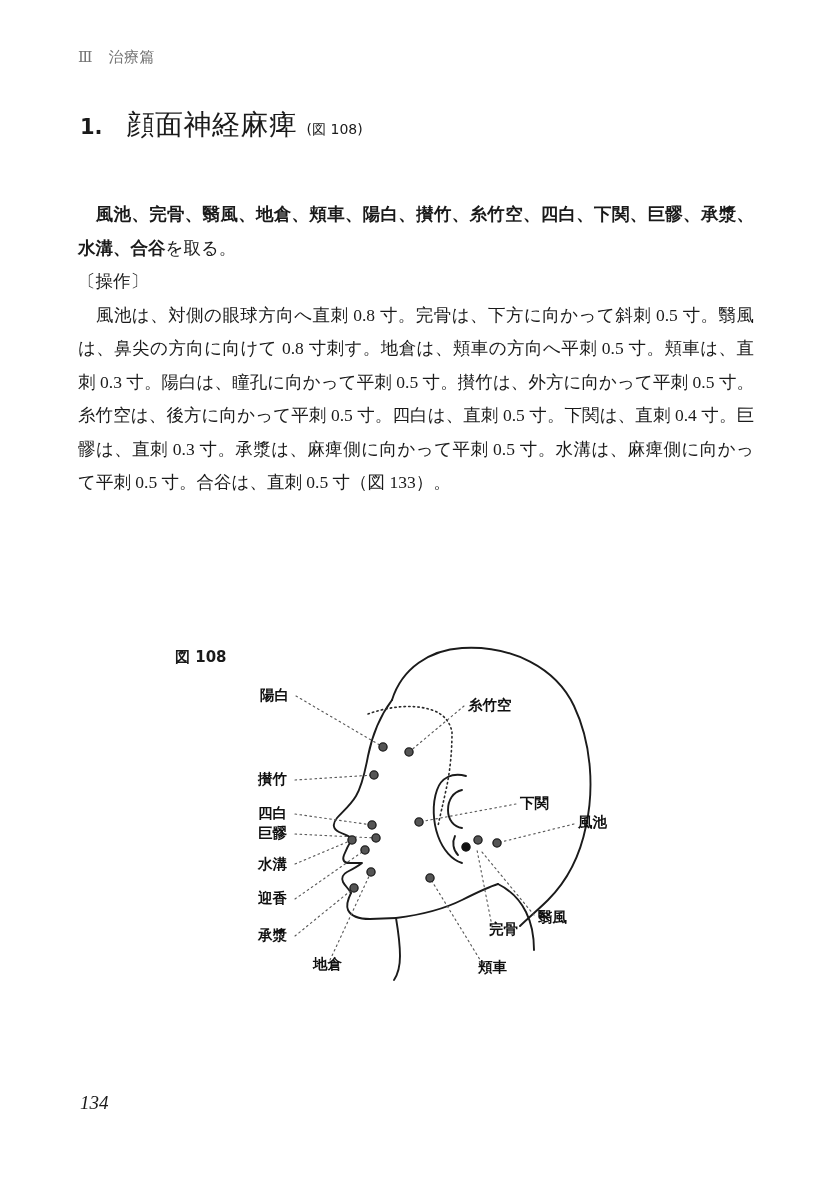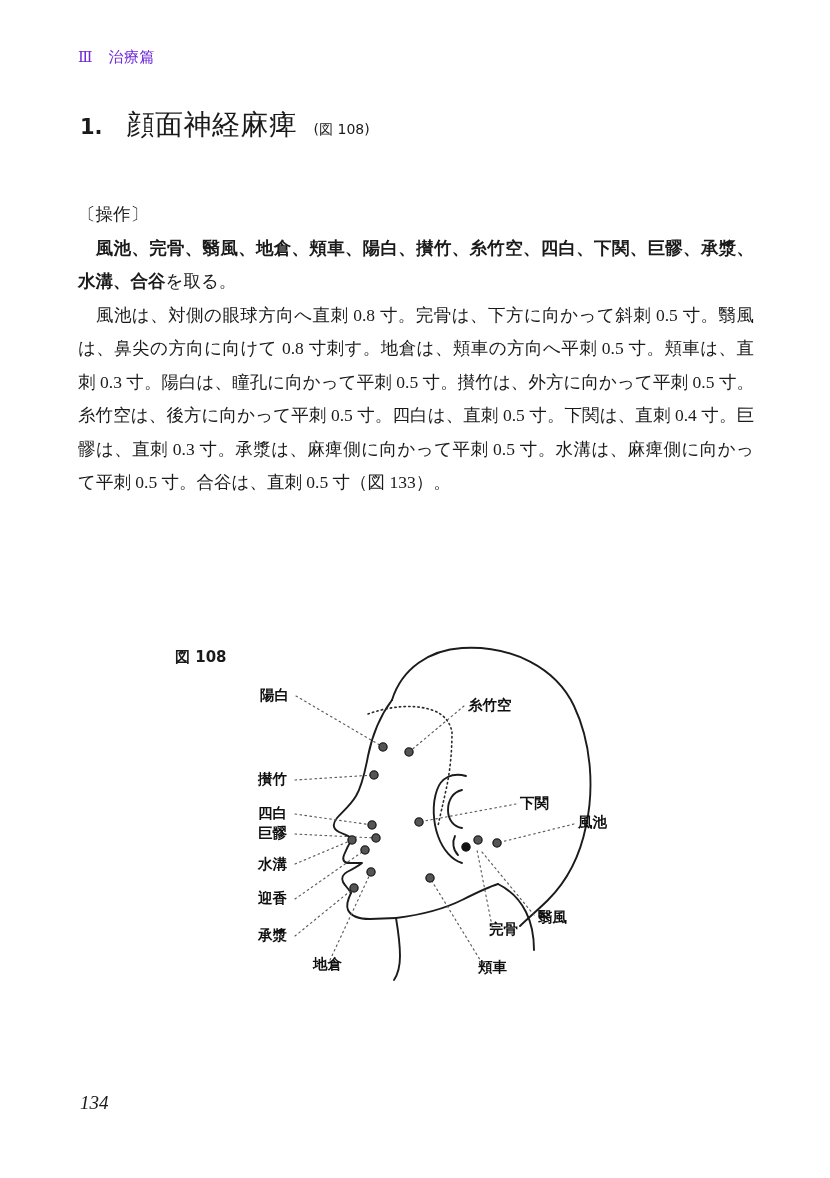--- a/index.html
+++ b/index.html
@@ -22,21 +22,21 @@
   }
 
   
   .running-head {
     position: absolute;
     left: 78px;
     top: 48px;
     font-size: 15px;
     letter-spacing: 0.5px;
     white-space: pre;
-    color: #6d28d9;
+    color: #737373;
   }
 
   
   .section-heading {
     position: absolute;
     left: 80px;
     top: 106px;
     display: flex;
     align-items: baseline;
     font-family: "DejaVu Sans", "Liberation Sans", sans-serif;
@@ -49,21 +49,21 @@
   }
   .section-heading .title {
     font-size: 28px;
     font-weight: 400;
     letter-spacing: 0.5px;
     margin-left: 12px;
   }
   .section-heading .figref {
     font-size: 14px;
     font-weight: 400;
-    margin-left: 16px;
+    margin-left: 9px;
   }
 
   
   .body-text {
     position: absolute;
     left: 78px;
     top: 198px;
     width: 676px;
     font-size: 17.5px;
     line-height: 33.5px;
@@ -121,22 +121,22 @@
 
   <div class="running-head">Ⅲ　治療篇</div>
 
   <div class="section-heading">
     <span class="num">1.</span>
     <span class="title">顔面神経麻痺</span>
     <span class="figref">(図 108)</span>
   </div>
 
   <div class="body-text">
+    <p><span class="bold-points">　風池、完骨、翳風、地倉、頬車、陽白、攅竹、糸竹空、四白、下関、巨髎、承漿、水溝、合谷</span><span>を取る。</span></p>
     <p>〔操作〕</p>
-    <p><span class="bold-points">　風池、完骨、翳風、地倉、頬車、陽白、攅竹、糸竹空、四白、下関、巨髎、承漿、水溝、合谷</span><span>を取る。</span></p>
     <p>　風池は、対側の眼球方向へ直刺 0.8 寸。完骨は、下方に向かって斜刺 0.5 寸。翳風は、鼻尖の方向に向けて 0.8 寸刺す。地倉は、頬車の方向へ平刺 0.5 寸。頬車は、直刺 0.3 寸。陽白は、瞳孔に向かって平刺 0.5 寸。攅竹は、外方に向かって平刺 0.5 寸。糸竹空は、後方に向かって平刺 0.5 寸。四白は、直刺 0.5 寸。下関は、直刺 0.4 寸。巨髎は、直刺 0.3 寸。承漿は、麻痺側に向かって平刺 0.5 寸。水溝は、麻痺側に向かって平刺 0.5 寸。合谷は、直刺 0.5 寸（図 133）。</p>
   </div>
 
   <div class="figure">
     <div class="figure-caption">図 108</div>
 
     <svg width="830" height="370" viewBox="0 630 830 370" aria-hidden="true">
       <g fill="none" stroke="#1b1b1b" stroke-width="1.9" stroke-linecap="round" stroke-linejoin="round">
 
         <path d="M392 700

